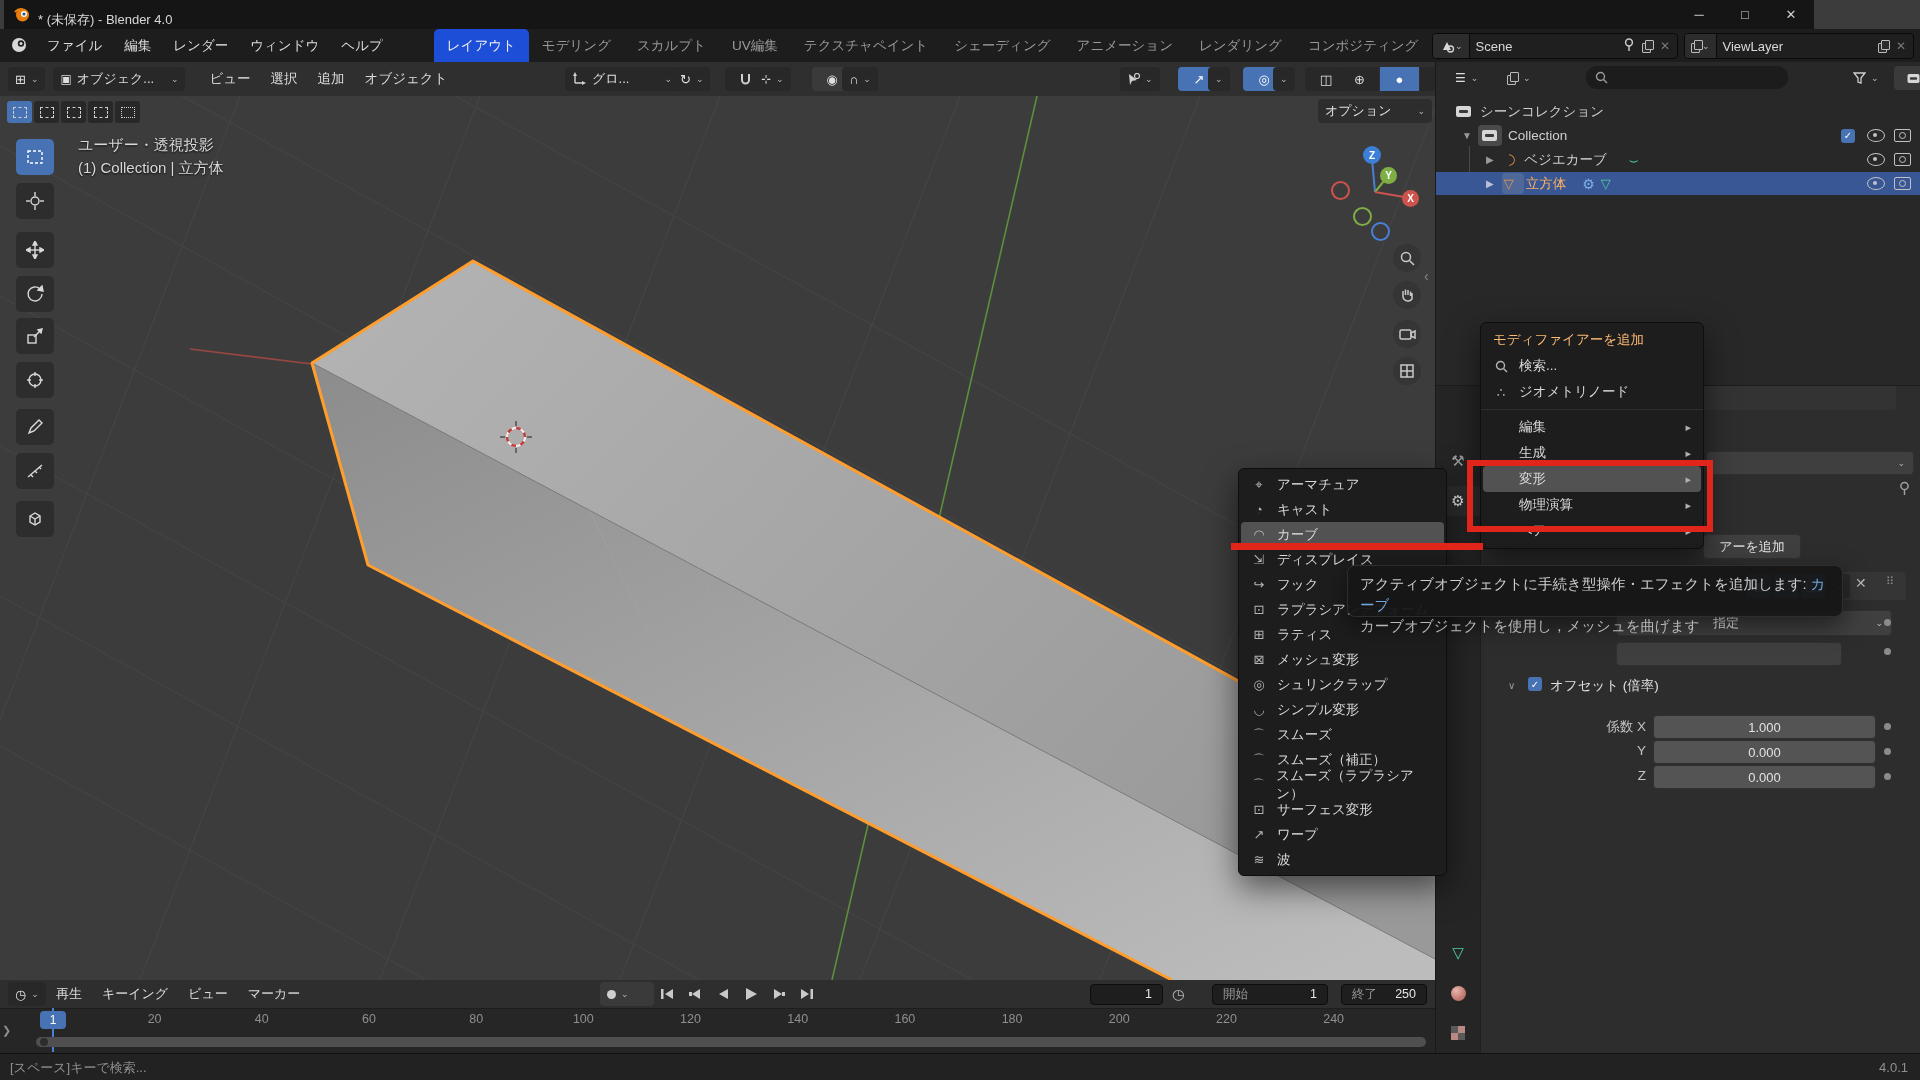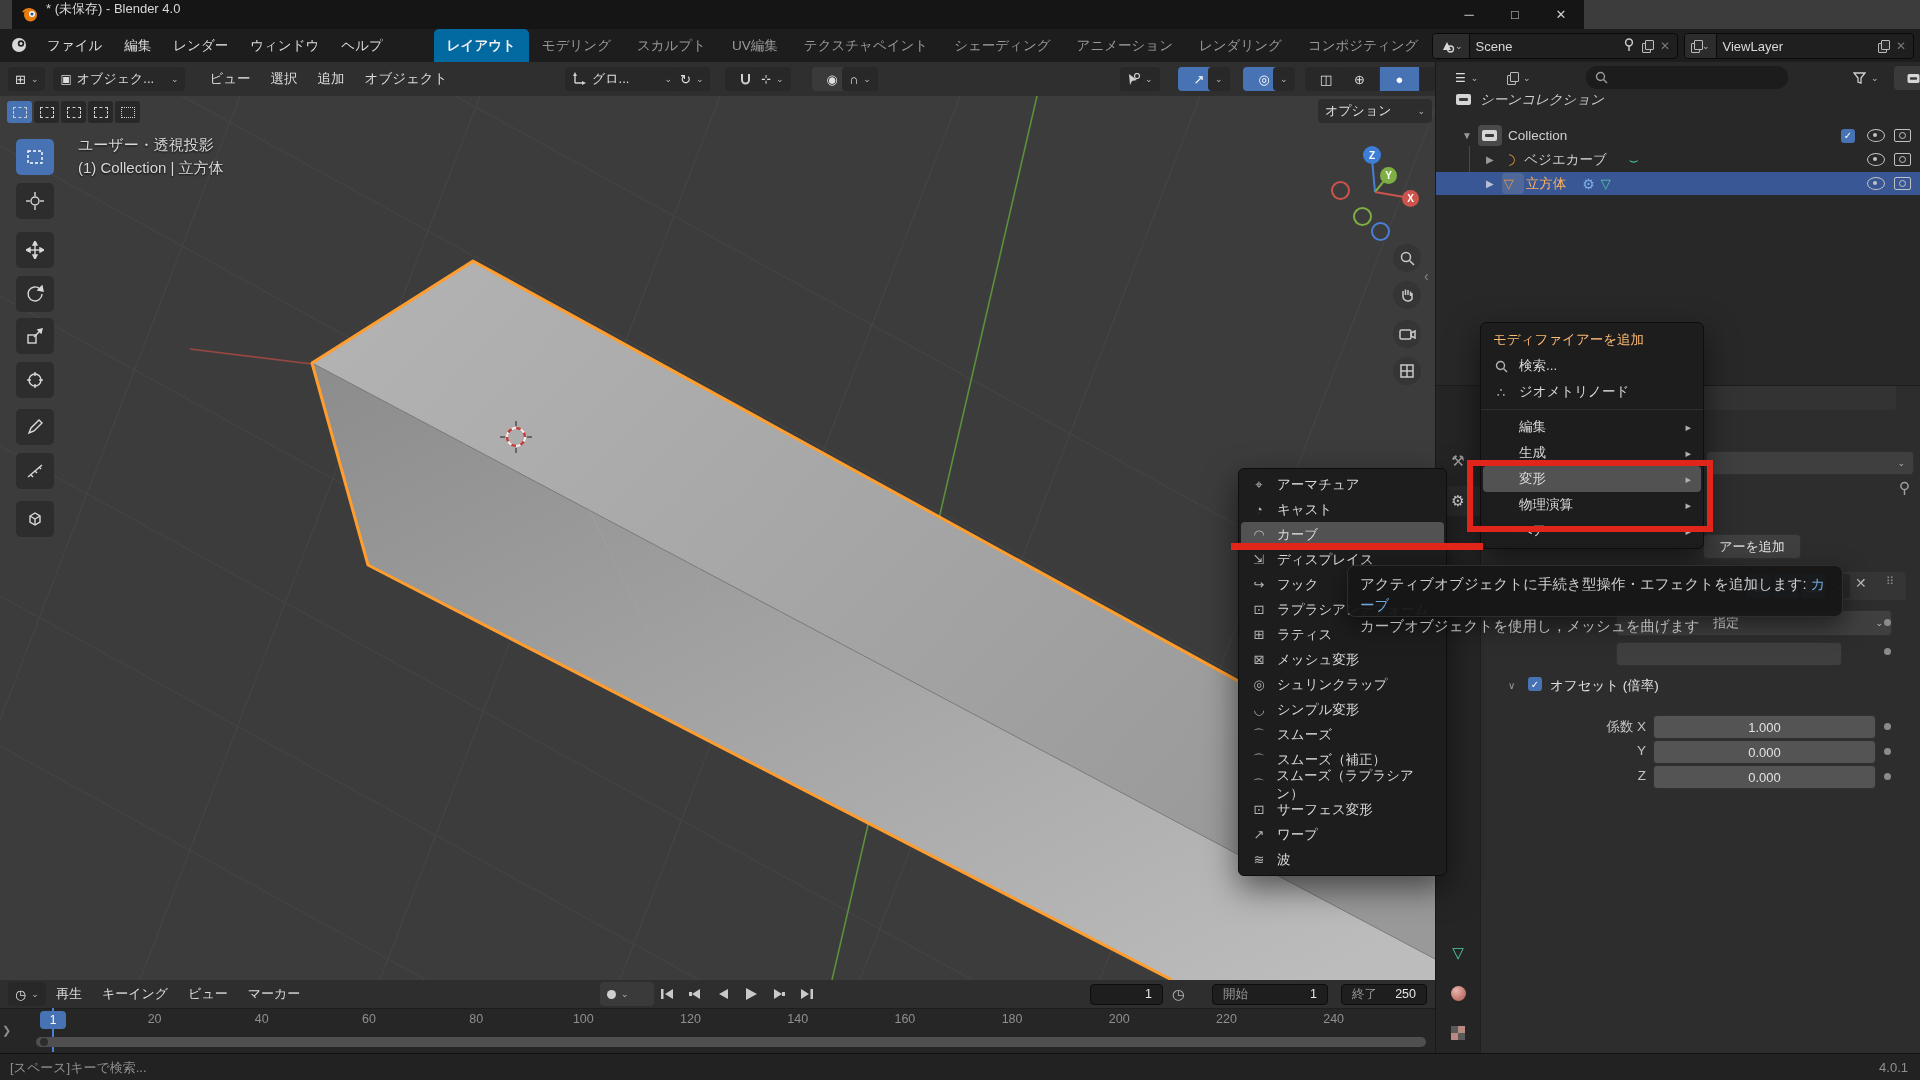--- a/index.html
+++ b/index.html
@@ -2,27 +2,27 @@
 <html><head>
 <meta charset="utf-8">
 <style>
   html,body{margin:0;padding:0;background:#000;}
   .screen{position:relative;width:1920px;height:1080px;overflow:hidden;
     font-family:"Liberation Sans","DejaVu Sans",sans-serif;color:#d6d6d6;font-size:14px;
     background:#3c3c3c;-webkit-font-smoothing:antialiased;}
   .abs{position:absolute;}
   .row{display:flex;align-items:flex-start;}
   
-  .titlebar{position:absolute;left:12px;top:0;width:1572px;height:29px;background:#151515;display:flex;align-items:flex-start;color:#d8d8d8;font-size:13px;}
+  .titlebar{position:absolute;left:4px;top:0;width:1810px;height:29px;background:#151515;display:flex;align-items:flex-end;color:#d8d8d8;font-size:13px;}
   .winbtn{width:46px;height:29px;display:flex;align-items:center;justify-content:center;color:#cfcfcf;font-size:13px;}
   
   .topbar{position:absolute;left:0;top:29px;width:1920px;height:33px;background:#1d1d1d;display:flex;align-items:center;}
   .menu-item{padding:0 11px;height:24px;display:flex;align-items:center;color:#dcdcdc;font-size:13.5px;border-radius:4px;}
   .ws-tab{padding:0 13px;height:33px;display:flex;align-items:center;color:#9a9a9a;font-size:13.5px;}
-  .ws-tab.active{background:#0369a1;color:#efefef;border-radius:5px 5px 0 0;font-weight:bold;}
+  .ws-tab.active{background:#1d4ed8;color:#efefef;border-radius:5px 5px 0 0;}
   .idwidget{height:24px;background:#1f1f1f;border:1px solid #090909;border-radius:4px;display:flex;align-items:center;color:#d8d8d8;font-size:13px;}
   .idwidget .seg{padding:0 6px;display:flex;align-items:center;height:100%;}
   .idwidget .btnseg{background:#2c2c2c;border-right:1px solid #090909;border-radius:3px 0 0 3px;}
   .copyic{position:relative;width:11px;height:12px;display:inline-block;}
   .copyic::before,.copyic::after{content:"";position:absolute;width:7px;height:8px;border:1.2px solid #bbb;border-radius:1px;background:#2c2c2c;}
   .copyic::before{left:0;top:3px;}.copyic::after{left:3px;top:0;}
   
   .vph{position:absolute;left:0;top:62px;width:1435px;height:34px;background:#2f2f2f;border-bottom:1px solid #232323;display:flex;align-items:center;}
   .hbtn{height:24px;background:#282828;border-radius:4px;display:flex;align-items:center;padding:0 7px;color:#dedede;font-size:13px;gap:5px;}
   .hbtn.blue{background:#4772b3;color:#fff;}
@@ -448,21 +448,21 @@
     <span class="hbtn" style="position:absolute;left:410px;top:4px;">
       <svg width="13" height="12">
           <path d="M1,1 H12 L8,6 V11 L5,10 V6 Z" fill="none" stroke="#cfcfcf" stroke-width="1.3"></path>
         </svg>
         <span class="chev">⌄</span>
       </span>
     <span class="hbtn" style="position:absolute;left:458px;top:4px;width:24px;justify-content:center;background:#3a3a3a;">
         <span class="boxic" style="transform:scale(.8);"></span>
       </span>
 
-    <div class="outl-row" style="top:26px;font-style:italic;">
+    <div class="outl-row" style="top:38px;">
       <span class="boxic" style="margin-left:20px;"></span>
       <span style="margin-left:9px;">シーンコレクション</span>
     </div>
     <div class="outl-row" style="top:62px;">
       <span style="margin-left:26px;color:#9a9a9a;font-size:10px;">▼</span>
       <span class="abs" style="left:42px;top:1px;width:24px;height:21px;background:#4a4a4a;border-radius:4px;"></span>
       <span class="boxic" style="margin-left:10px;z-index:1;"></span>
       <span style="margin-left:11px;z-index:1;">Collection</span>
       <span class="chk" style="position:absolute;left:405px;">✓</span>
       <span class="eyeic" style="position:absolute;left:431px;"></span>

